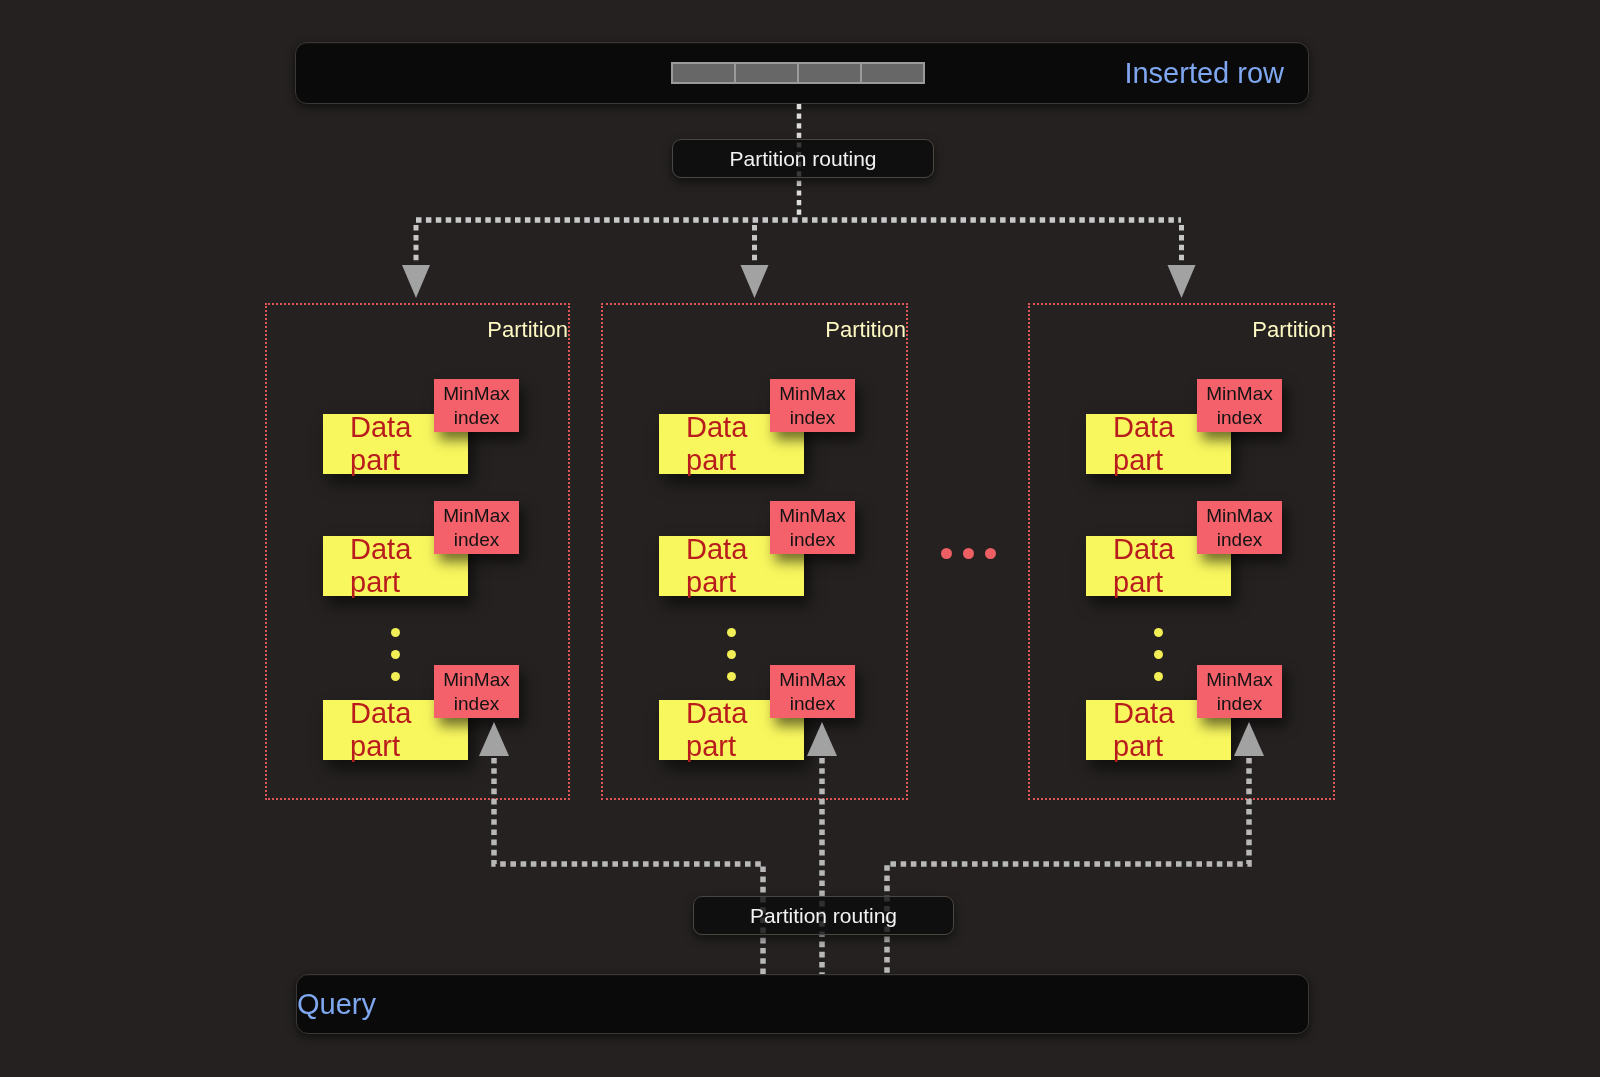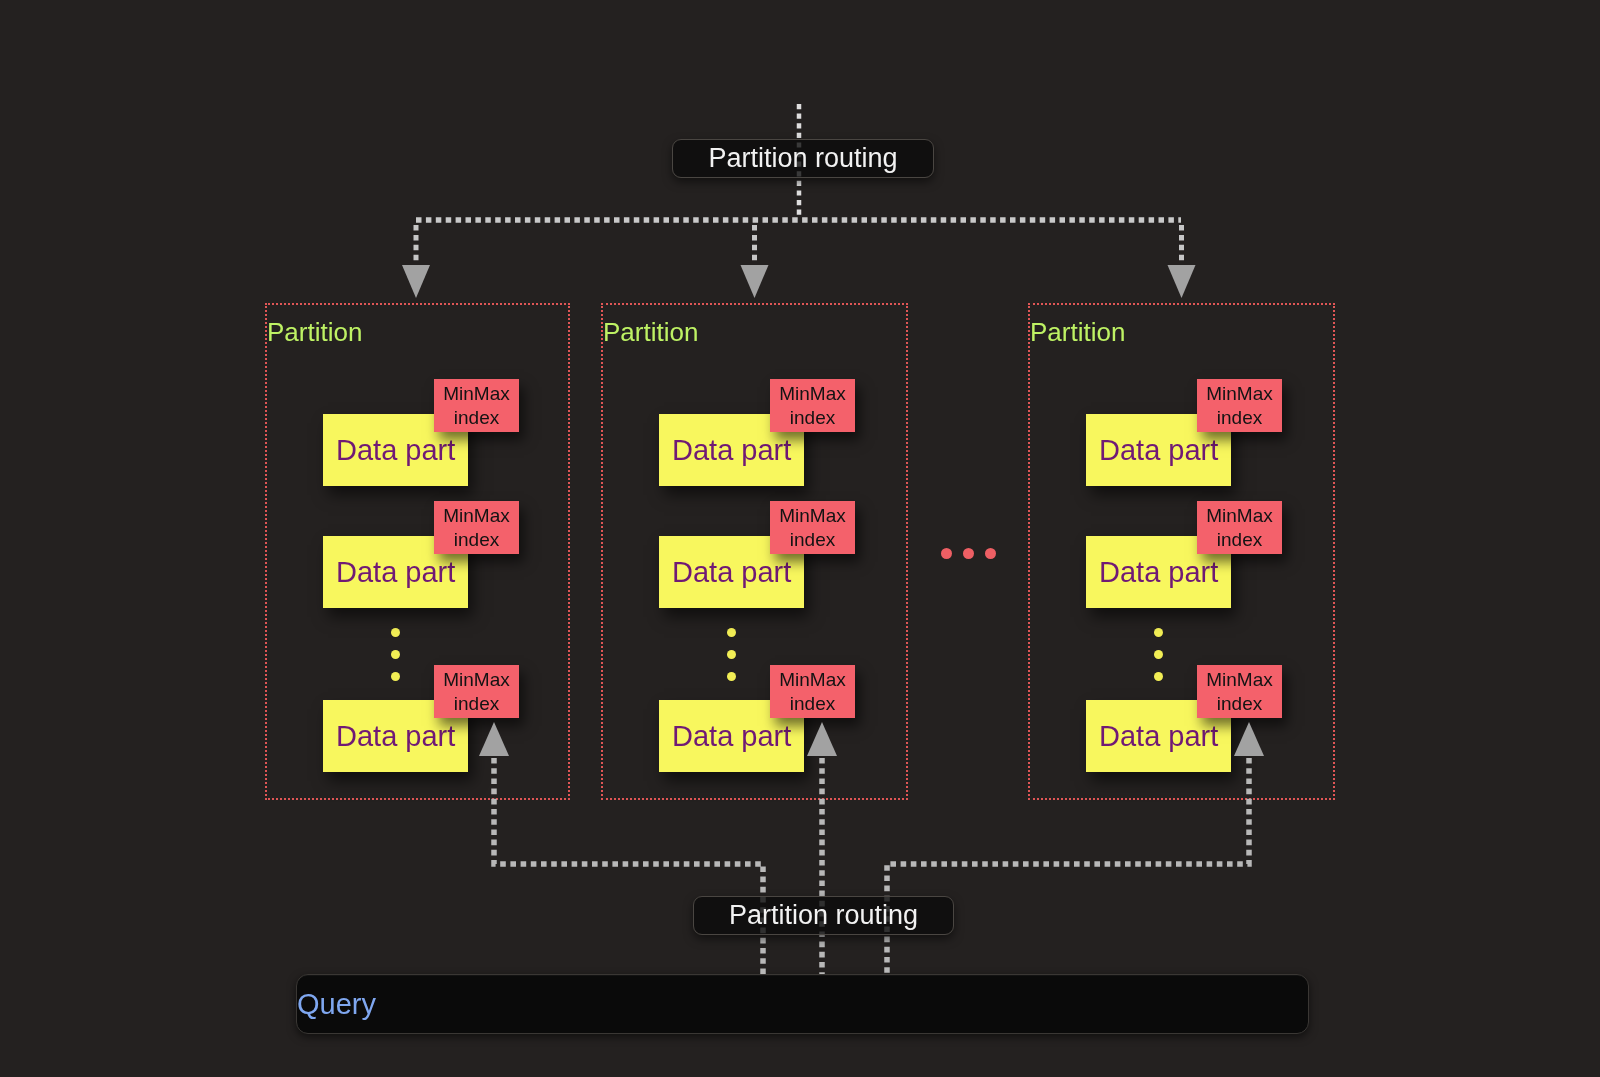--- a/index.html
+++ b/index.html
@@ -12,21 +12,21 @@
   .panel{
     position:absolute;background:#0a0a0a;
     border:1px solid #3a3734;border-radius:12px;
     box-shadow:0 3px 8px rgba(0,0,0,.55), inset 0 1px 0 rgba(255,255,255,.04);
   }
   .steplabel{
     position:absolute;background:rgba(10,10,10,.78);
     border:1px solid #4a4642;border-radius:9px;
     box-shadow:0 4px 10px rgba(0,0,0,.5);
     display:flex;align-items:center;justify-content:center;
-    color:#f2f2f2;font-size:27px;z-index:30;
+    color:#f2f2f2;font-size:21px;z-index:30;
   }
   
   #inserted-row-box{left:295px;top:42px;width:1012px;height:60px;}
   .cellrow{position:absolute;left:375px;top:19px;display:flex;}
   .cell{
     width:65px;height:22px;background:#676767;
     border:2px solid #9a9a9a;box-sizing:border-box;margin-left:-2px;
   }
   .cell:first-child{margin-left:0;}
   .boxlabel{
@@ -36,29 +36,29 @@
   }
   
   .partition{
     position:absolute;top:303px;height:497px;
     border:2px dotted #e05656;box-sizing:border-box;
   }
   #partition-1{left:265px;width:305px;}
   #partition-2{left:601px;width:307px;}
   #partition-3{left:1028px;width:307px;}
   .partition-title{
-    position:absolute;left:0;right:0;top:12px;text-align:left;
-    color:#bef264;font-size:26px;
+    position:absolute;left:0;right:0;top:12px;text-align:right;
+    color:#fef9c3;font-size:22px;
   }
   .datapart{
-    position:absolute;left:56px;width:145px;height:72px;
+    position:absolute;left:56px;width:145px;height:60px;
     background:#f8f75e;z-index:2;
     box-shadow:5px 9px 14px rgba(0,0,0,.55);
     display:flex;align-items:center;
-    color:#701a75;font-size:29px;padding-left:13px;box-sizing:border-box;
+    color:#b91c1c;font-size:29px;padding-left:27px;box-sizing:border-box;
   }
   .minmax{
     position:absolute;left:167px;width:85px;height:53px;
     background:#f4616b;z-index:3;
     box-shadow:5px 8px 12px rgba(0,0,0,.55);
     display:flex;align-items:center;justify-content:center;text-align:center;
     color:#131313;font-size:19px;line-height:1.25;
   }
   .mm1{top:74px;} .dp1{top:109px;}
   .mm2{top:196px;} .dp2{top:231px;}
@@ -84,20 +84,29 @@
     padding-left:33px;white-space:pre;flex:1;
   }
   .sql .key{color:#ef5b66;}
   #query-box .boxlabel{position:static;padding-right:0;margin-right:40px;}
 </style>
 </head>
 <body>
 
 <div id="canvas">
 
+  <div id="inserted-row-box" class="panel">
+    <div class="cellrow">
+      <div class="cell"></div>
+      <div class="cell"></div>
+      <div class="cell"></div>
+      <div class="cell"></div>
+    </div>
+    <div class="boxlabel">Inserted row</div>
+  </div>
 
   <div id="partition-1" class="partition">
     <div class="partition-title">Partition</div>
     <div class="minmax mm1">MinMax index</div>
     <div class="datapart dp1">Data part</div>
     <div class="minmax mm2">MinMax index</div>
     <div class="datapart dp2">Data part</div>
     <div class="vdots">
       <div class="dot"></div>
       <div class="dot"></div>

